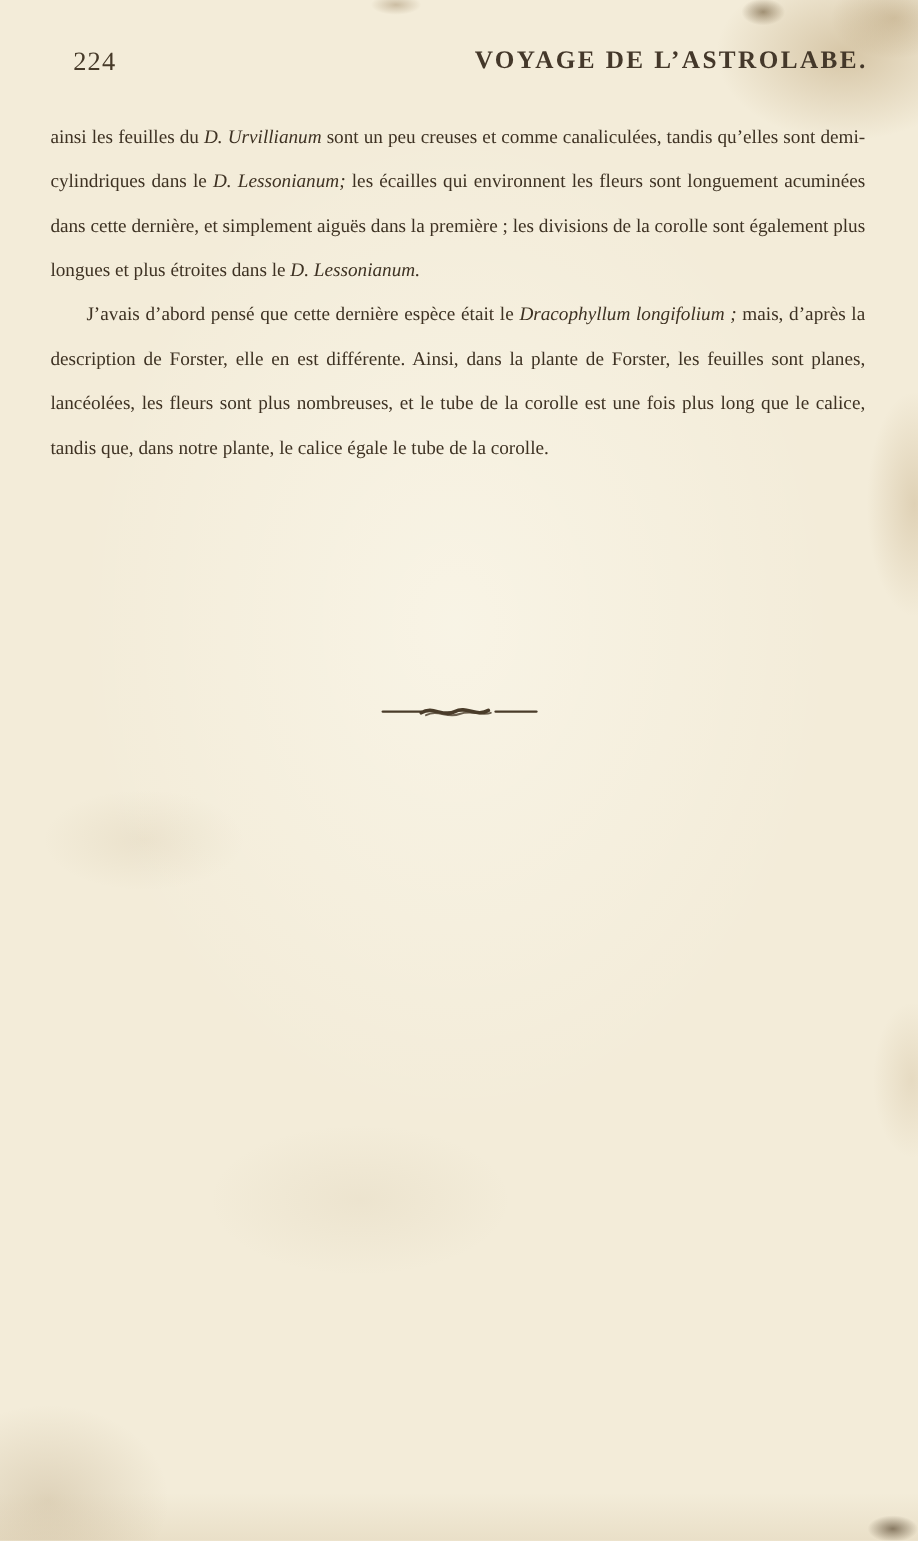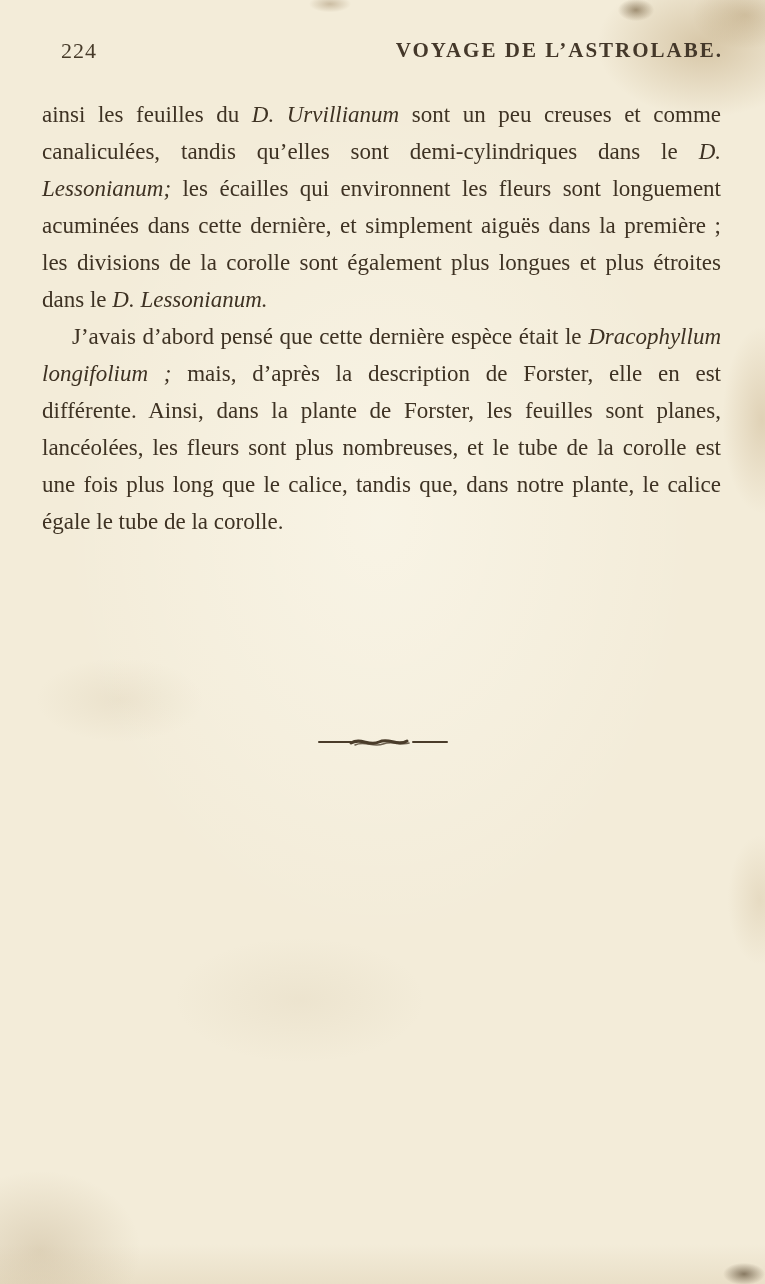--- a/index.html
+++ b/index.html
@@ -56,21 +56,21 @@
   .running-title {
     display: block;
     text-align: right;
     font-size: 21px;
     font-weight: bold;
     letter-spacing: 2px;
     color: #44382a;
   }
   .text-block {
     margin: 24px 44px 0 42px;
-    font-size: 23px;
+    font-size: 16px;
     line-height: 37px;
     text-align: justify;
     color: #3e3223;
   }
   .para {
     margin: 0;
   }
   .para.indented {
     text-indent: 30px;
   }

